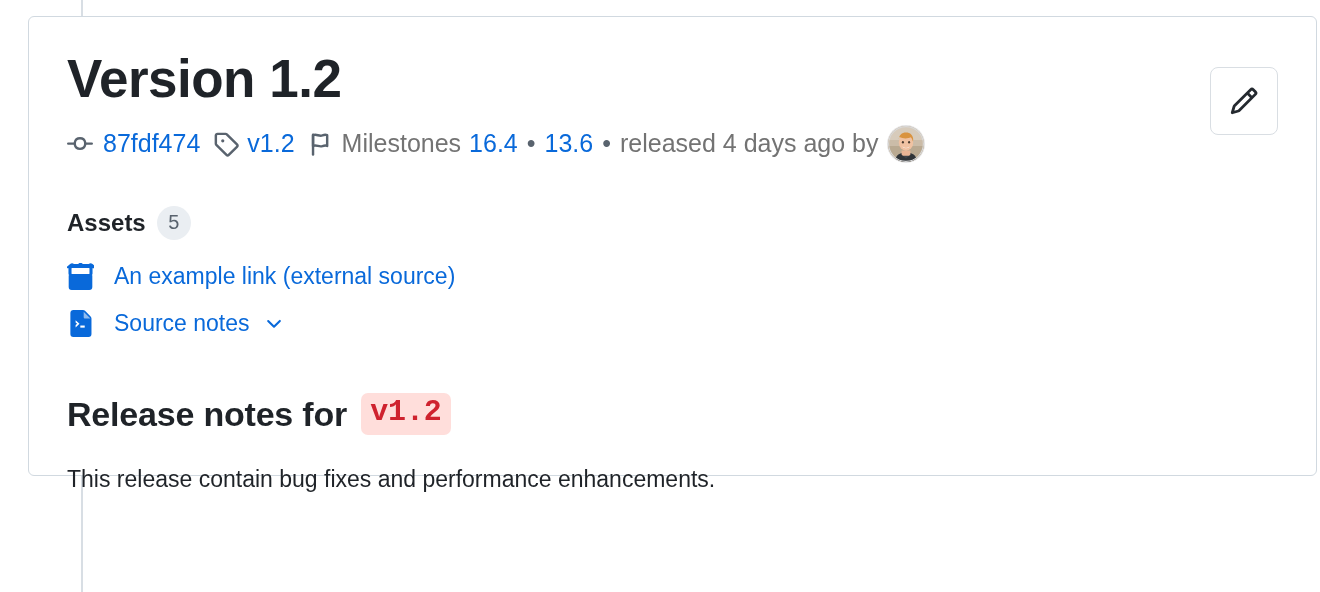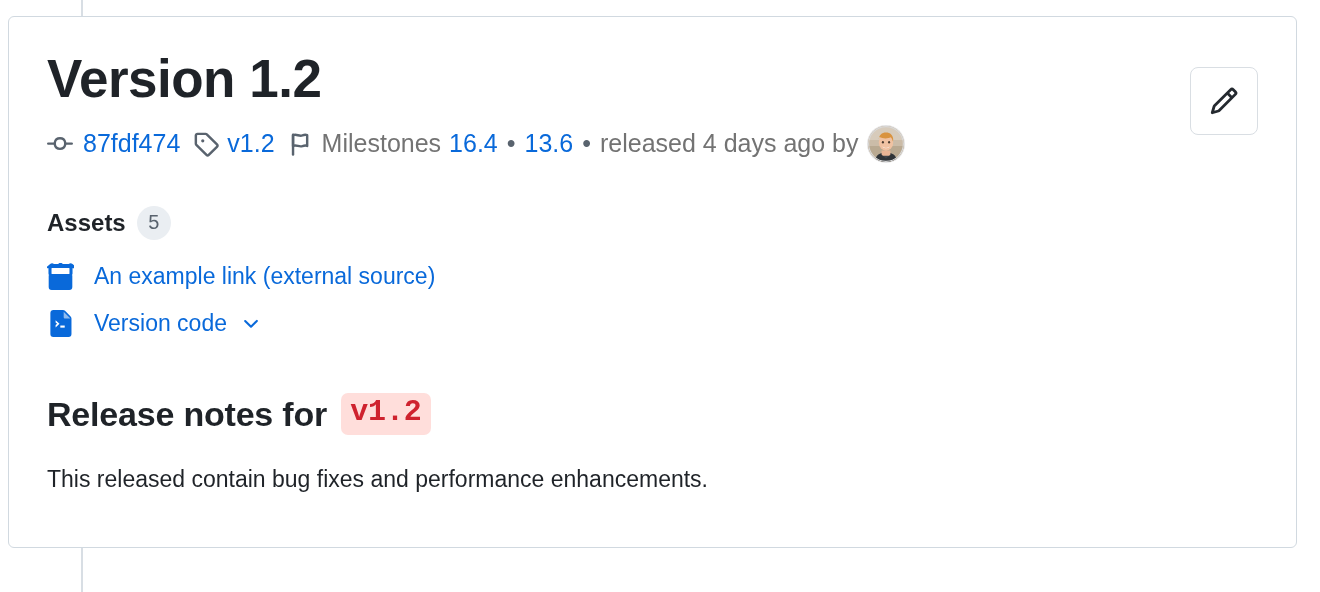--- a/index.html
+++ b/index.html
@@ -24,24 +24,24 @@
     left: 81px;
     top: 0;
     width: 2px;
     height: 592px;
     background: #d8dee4;
   }
 
   
   .release-card {
     position: absolute;
-    left: 8px;
+    left: 28px;
     top: 16px;
     width: 1289px;
-    height: 532px;
+    height: 460px;
     box-sizing: border-box;
     background: #ffffff;
     border: 1px solid #d1d9e0;
     border-radius: 6px;
     padding: 34px 38px 0 38px;
   }
 
   .card-inner {
     position: relative;
     height: 100%;
@@ -316,31 +316,31 @@
 
       <li class="asset-row">
         <span class="asset-icon">
           <svg width="27" height="27" viewBox="0 0 16 16" fill="#0969da" aria-hidden="true">
             <path d="M2 1.75C2 .78 2.78 0 3.75 0h5.69c.46 0 .91.18 1.24.51l3.31 3.31c.33.33.51.78.51 1.24v9.19A1.75 1.75 0 0 1 12.75 16h-9A1.75 1.75 0 0 1 2 14.25Z"></path>
             <path d="M9.9 1.1v3.2c0 .45.35.8.8.8h3.2Z" fill="#ffffff" opacity="0.55"></path>
             <path d="M5.1 6.1 7.4 8.2 5.1 10.3V8.95L6.05 8.2 5.1 7.45Z" fill="#ffffff"></path>
             <rect x="7.9" y="9.2" width="2.6" height="1.25" fill="#ffffff"></rect>
           </svg>
         </span>
-        <a class="asset-link" href="#">Version code</a>
+        <a class="asset-link" href="#">Source notes</a>
         <span class="chevron">
           <svg width="22" height="22" viewBox="0 0 16 16" fill="#0969da" aria-hidden="true">
             <path d="M12.78 5.97a.75.75 0 0 1 0 1.06l-4.25 4.25a.75.75 0 0 1-1.06 0L3.22 7.03a.75.75 0 0 1 1.06-1.06L8 9.69l3.72-3.72a.75.75 0 0 1 1.06 0Z"></path>
           </svg>
         </span>
       </li>
 
     </ul>
 
     <h2 class="notes-heading">
       <span class="label-text">Release notes for </span>
       <code class="code-chip">v1.2</code>
     </h2>
 
-    <p class="notes-body">This released contain bug fixes and performance enhancements.</p>
+    <p class="notes-body">This release contain bug fixes and performance enhancements.</p>
 
   </div>
 </section>
 
 </body></html>

